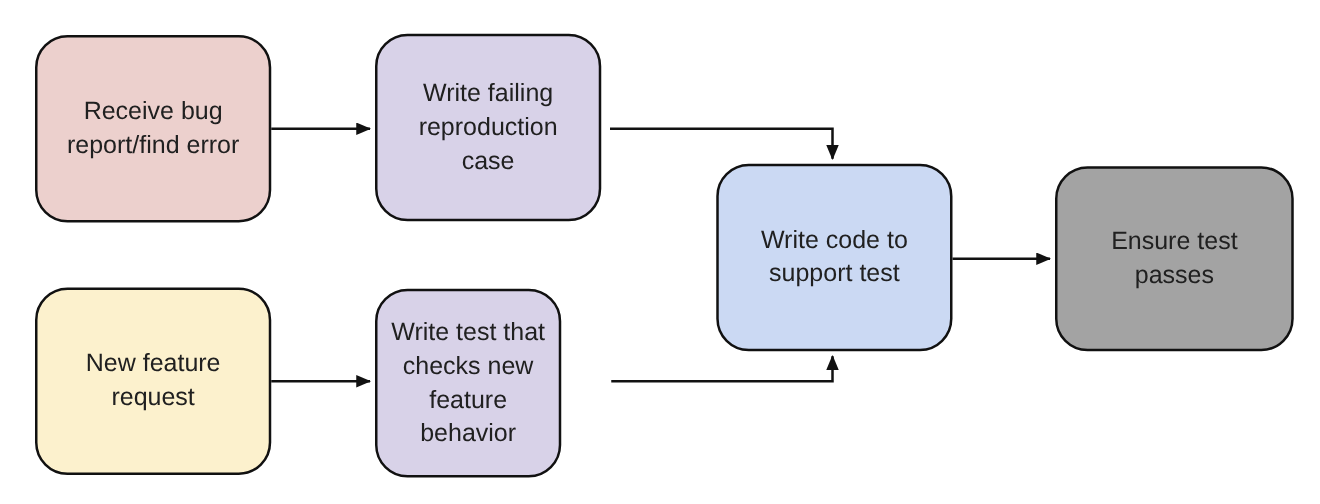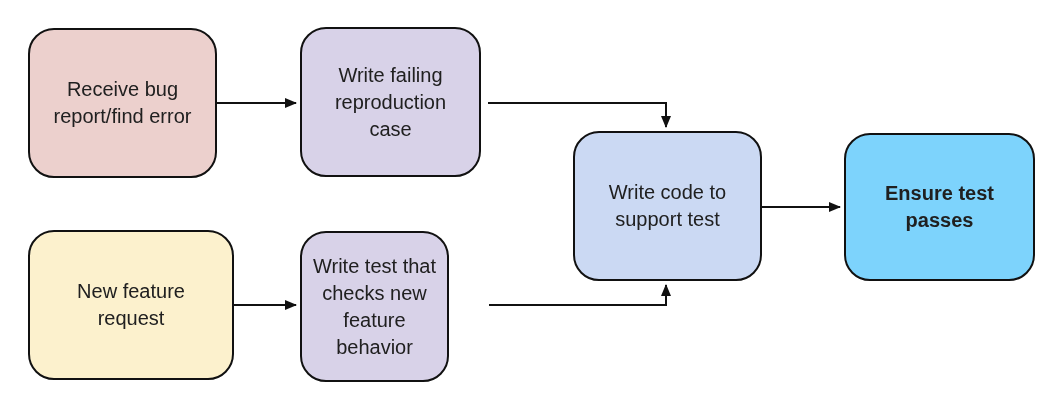--- a/index.html
+++ b/index.html
@@ -29,21 +29,21 @@
   }
   .node .label {
     white-space: pre-line;
     font-size: 20px;
     line-height: 1.35;
     color: #202020;
     padding: 0 10px;
   }
   .node-bug     { left: 28px;  top: 28px;  width: 189px; height: 150px; }
   .node-repro   { left: 300px; top: 27px;  width: 181px; height: 150px; }
-  .node-feature { left: 28px;  top: 230px; width: 206px; height: 150px; }
+  .node-feature { left: 28px;  top: 230px; width: 189px; height: 150px; }
   .node-test    { left: 300px; top: 231px; width: 149px; height: 151px; }
   .node-code    { left: 573px; top: 131px; width: 189px; height: 150px; }
   .node-ensure  { left: 844px; top: 133px; width: 191px; height: 148px; }
 </style>
 </head>
 <body>
 
 <div class="canvas">
 
   <svg class="edges-layer" width="1056" height="403" viewBox="0 0 1056 403" xmlns="http://www.w3.org/2000/svg">
@@ -78,17 +78,17 @@
     <span class="label">Write test that
 checks new
 feature behavior</span>
   </div>
 
   <div class="node node-code" style="background-color: rgb(203, 217, 243);">
     <span class="label">Write code to
 support test</span>
   </div>
 
-  <div class="node node-ensure" style="background-color: #7dd3fc; font-weight: bold;">
+  <div class="node node-ensure" style="background-color: #a3a3a3;">
     <span class="label">Ensure test passes</span>
   </div>
 
 </div>
 
 </body></html>

